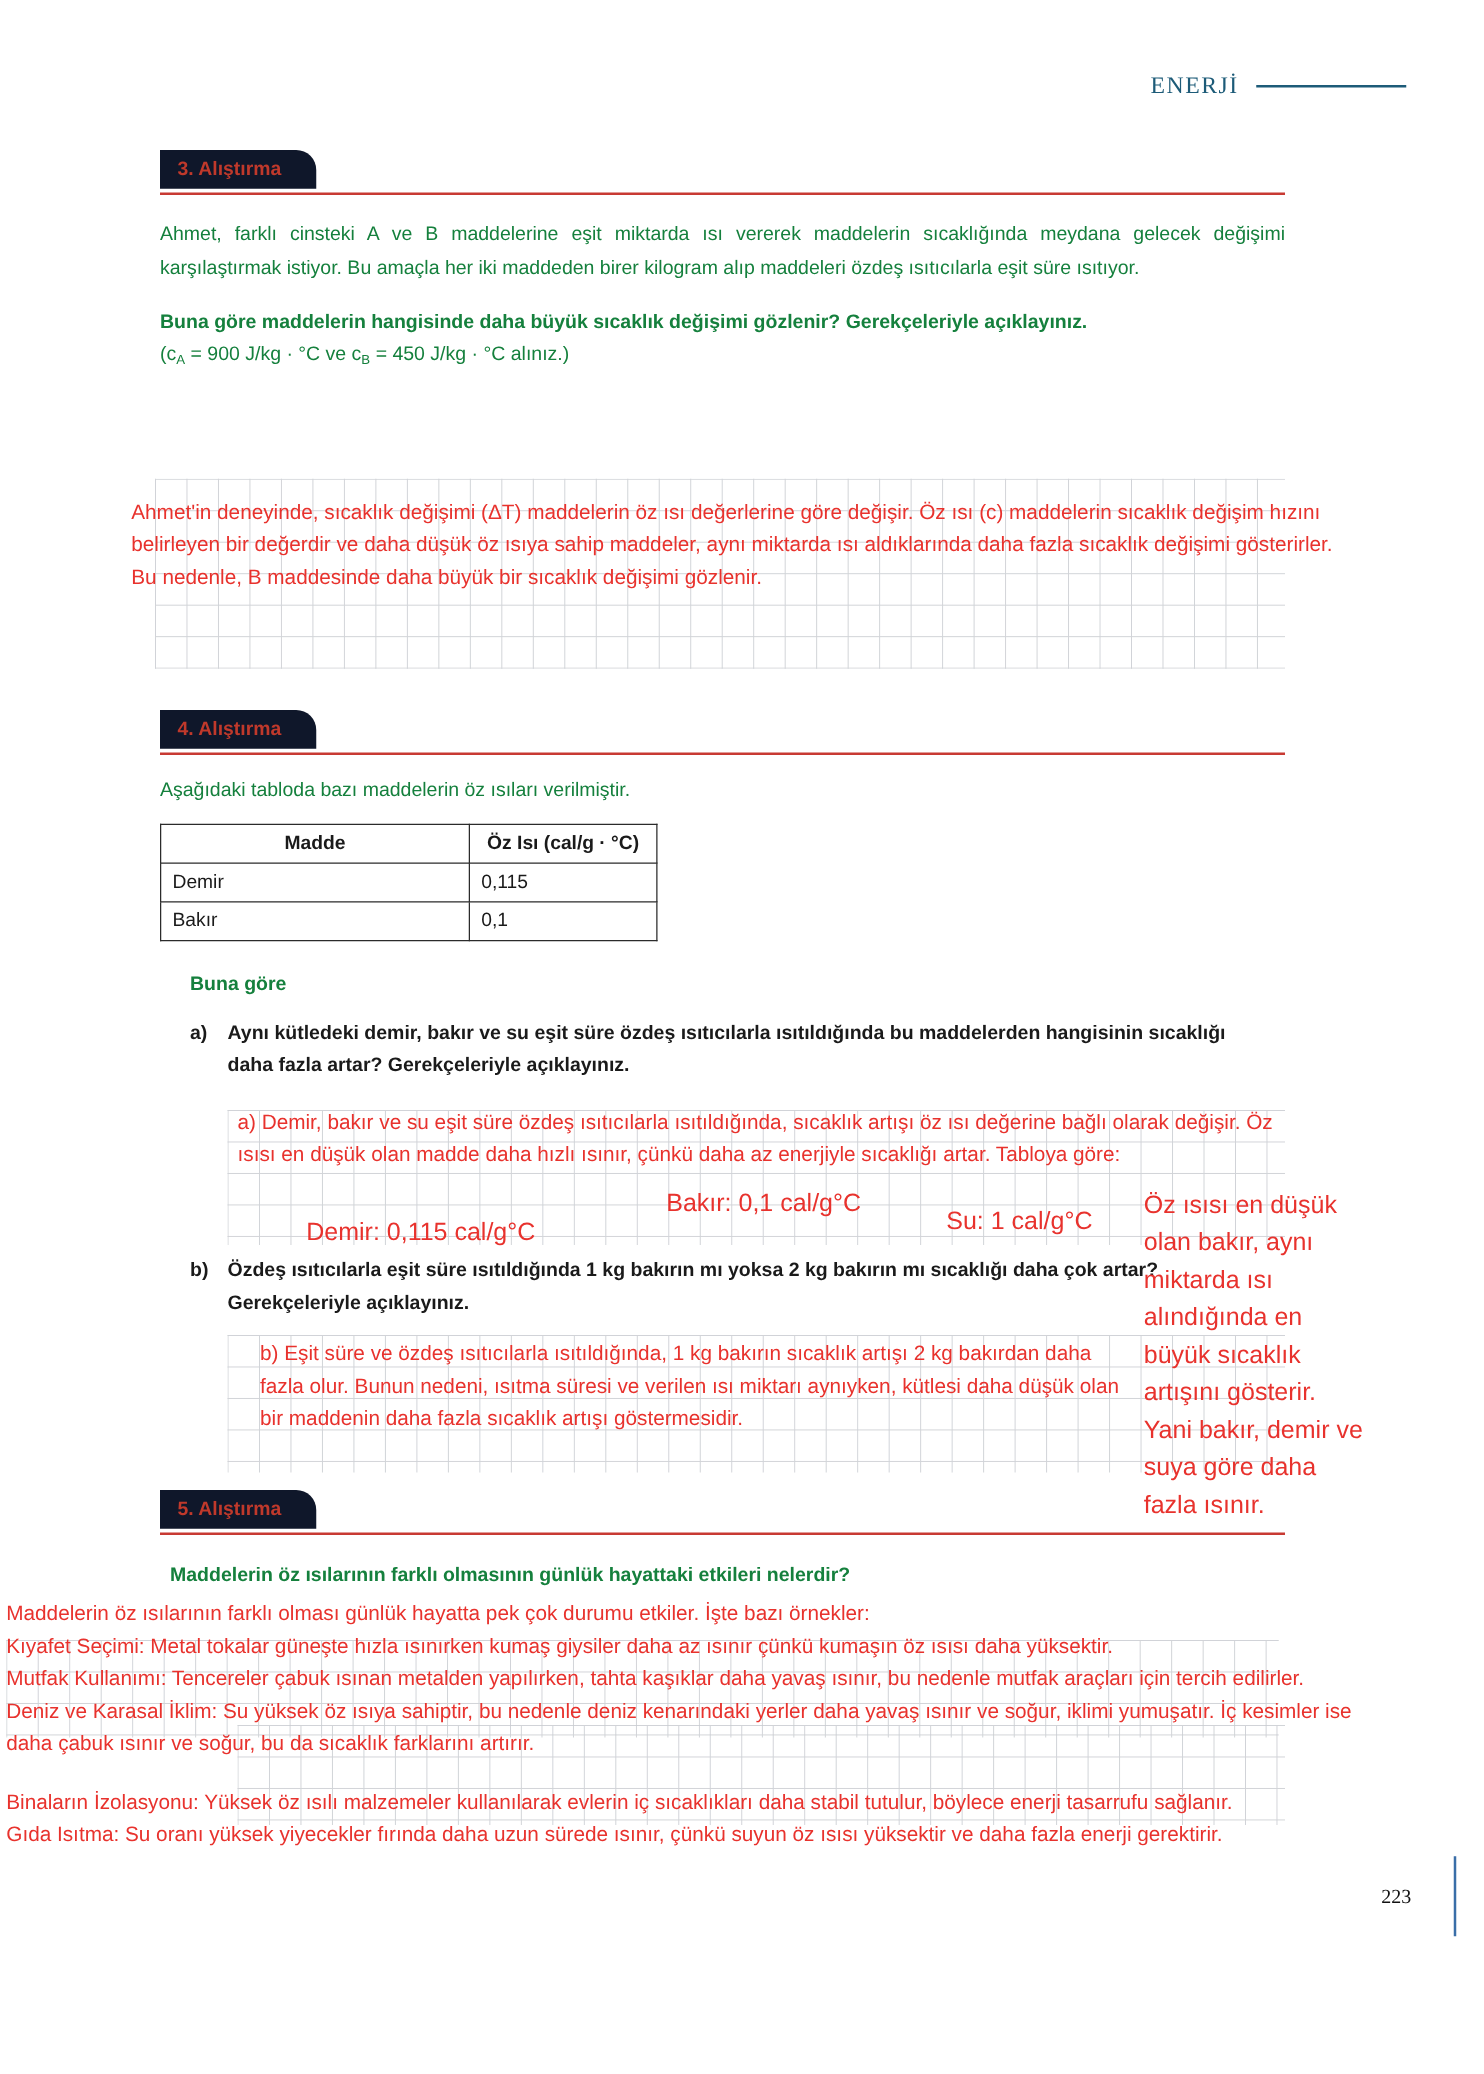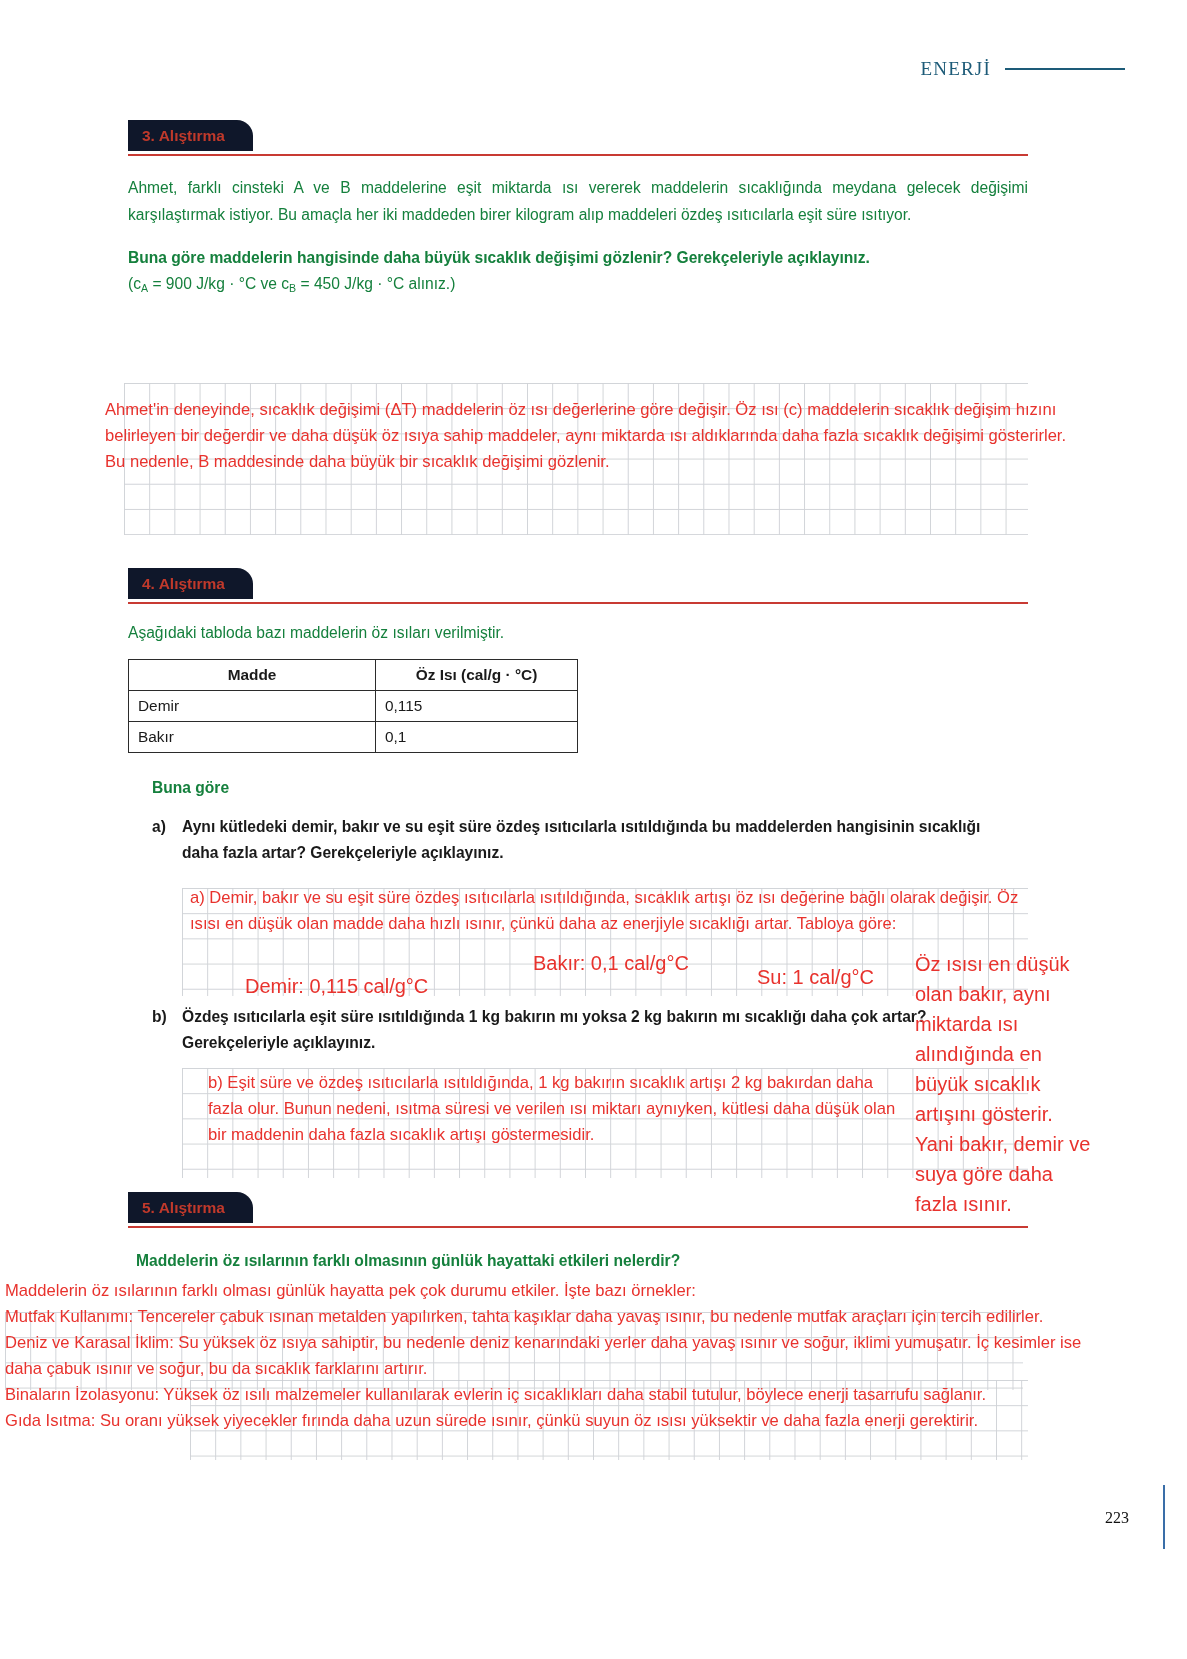--- a/index.html
+++ b/index.html
@@ -90,21 +90,21 @@
     line-height: 1.57;
     z-index: 3;
     white-space: pre-wrap;
   }
   .ink-sm { font-size: 20px; }
 
   
   table.ozisi {
     border-collapse: collapse;
     font-size: 15.4px;
-    width: 450px;
+    width: 398px;
   }
   table.ozisi td, table.ozisi th {
     border: 1.3px solid #2b2b2b;
     padding: 5px 9px;
     height: 31px;
   }
   table.ozisi th { font-weight: bold; text-align: center; }
   table.ozisi td { text-align: left; }
   table.ozisi .c1 { width: 247px; }
 
@@ -221,20 +221,21 @@
 
 <div style="position:absolute; left:136px; top:1248px; width:900px;">
   <div class="para bold">Maddelerin öz ısılarının farklı olmasının günlük hayattaki etkileri nelerdir?</div>
 </div>
 
 <div class="grid" style="left:5px; top:1312px; width:1018px; height:78px;"></div>
 <div class="grid" style="left:190px; top:1380px; width:838px; height:80px;"></div>
 
 <div style="position:absolute; left:5px; top:1278px; width:1090px; z-index:3;">
   <div class="ink" style="position:static;">Maddelerin öz ısılarının farklı olması günlük hayatta pek çok durumu etkiler. İşte bazı örnekler:</div>
+  <div class="ink" style="position:static;">Kıyafet Seçimi: Metal tokalar güneşte hızla ısınırken kumaş giysiler daha az ısınır çünkü kumaşın öz ısısı daha yüksektir.</div>
   <div class="ink" style="position:static;">Mutfak Kullanımı: Tencereler çabuk ısınan metalden yapılırken, tahta kaşıklar daha yavaş ısınır, bu nedenle mutfak araçları için tercih edilirler.</div>
   <div class="ink" style="position:static;">Deniz ve Karasal İklim: Su yüksek öz ısıya sahiptir, bu nedenle deniz kenarındaki yerler daha yavaş ısınır ve soğur, iklimi yumuşatır. İç kesimler ise daha çabuk ısınır ve soğur, bu da sıcaklık farklarını artırır.</div>
-  <div class="ink" style="position:static;">Binaların İzolasyonu: Yüksek öz ısılı malzemeler kullanılarak evlerin iç sıcaklıkları daha stabil tutulur, böylece enerji tasarrufu sağlanır.</div>
+  <div class="ink" style="position:static;margin-top:21px;">Binaların İzolasyonu: Yüksek öz ısılı malzemeler kullanılarak evlerin iç sıcaklıkları daha stabil tutulur, böylece enerji tasarrufu sağlanır.</div>
   <div class="ink" style="position:static;">Gıda Isıtma: Su oranı yüksek yiyecekler fırında daha uzun sürede ısınır, çünkü suyun öz ısısı yüksektir ve daha fazla enerji gerektirir.</div>
 </div>
 
 <div class="pageno">223</div>
 <div class="edgebar"></div>
 
 </body></html>

